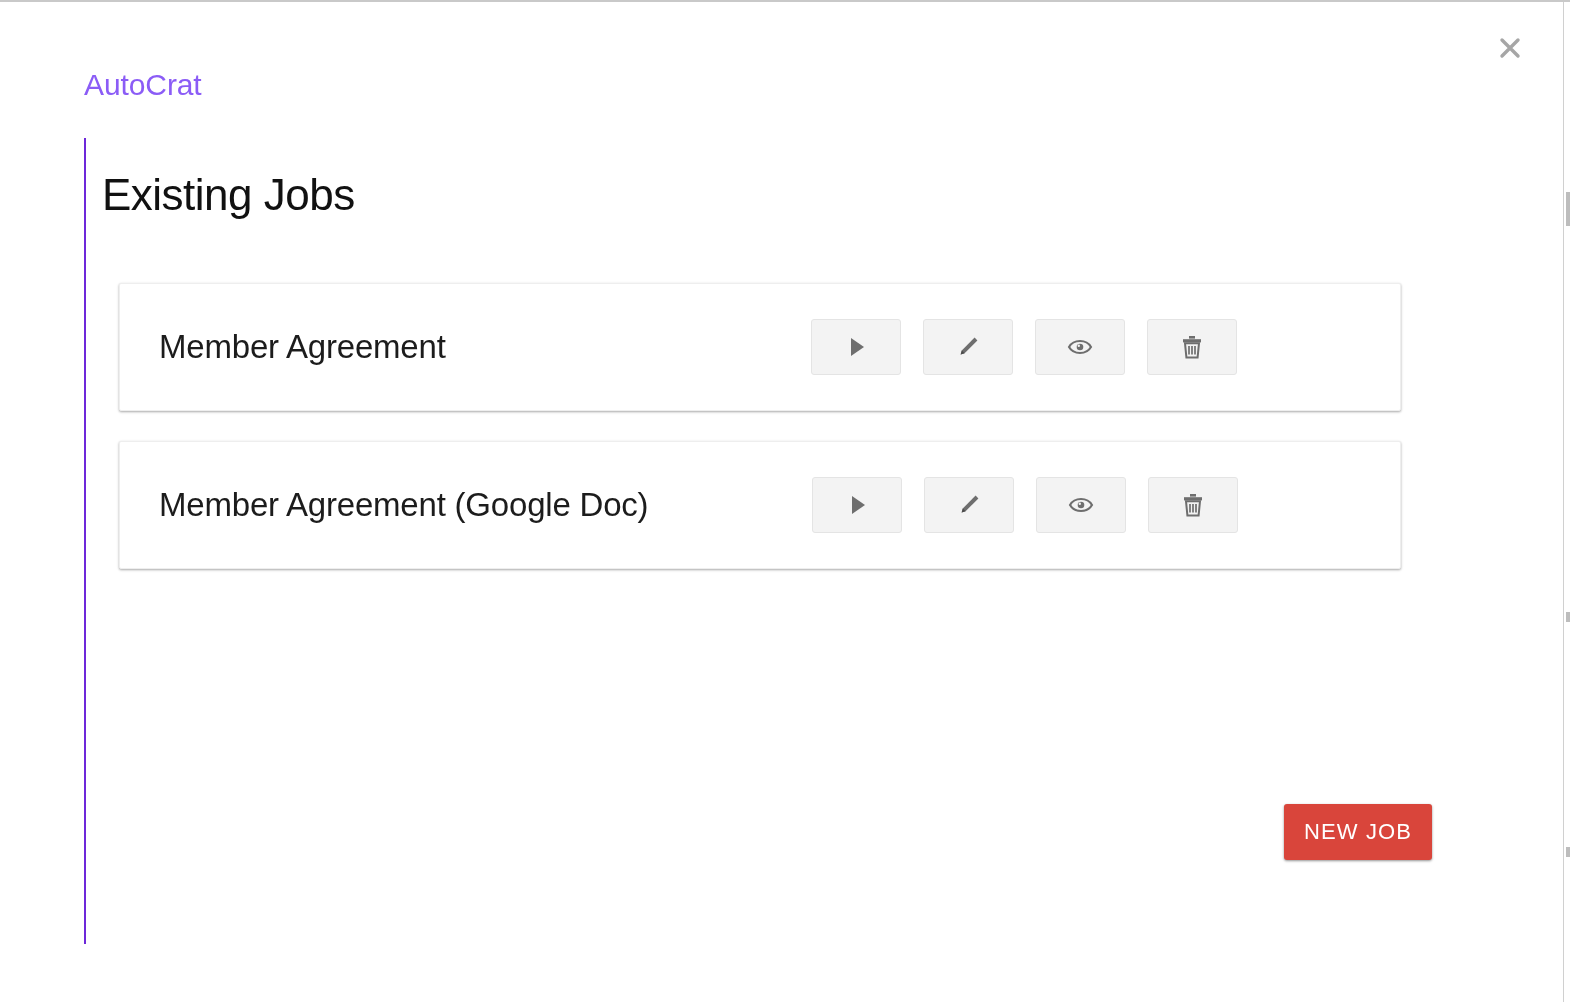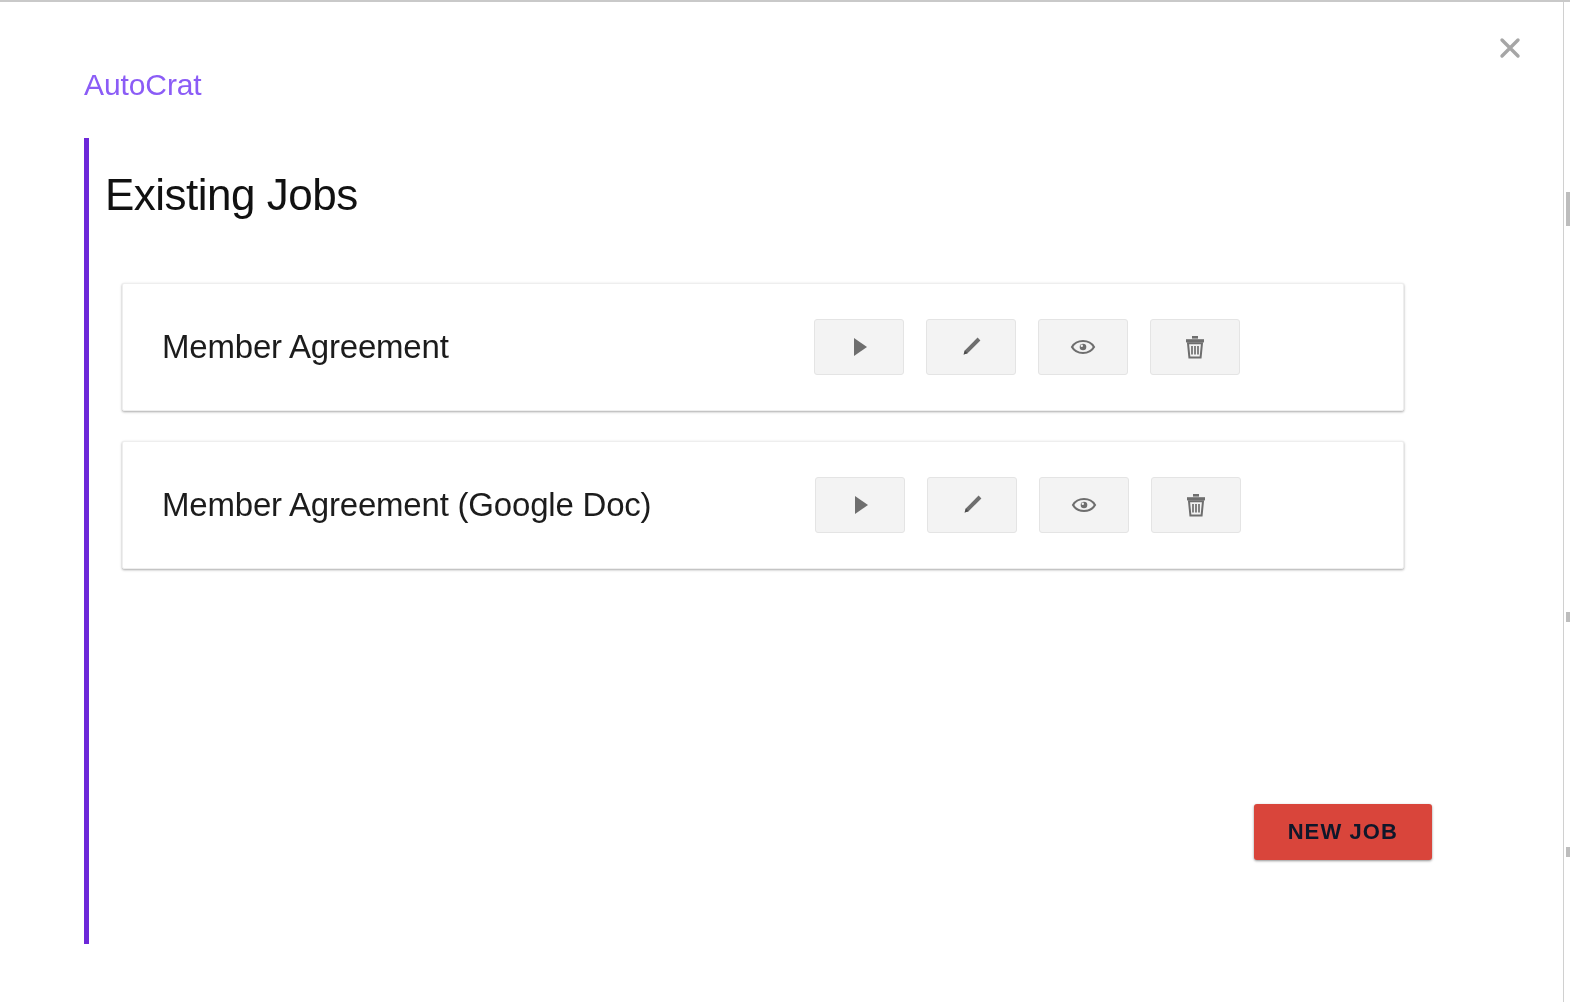--- a/index.html
+++ b/index.html
@@ -75,21 +75,21 @@
     white-space: nowrap;
   }
 
   
   #content-panel {
     position: absolute;
     left: 84px;
     top: 136px;
     width: 1480px;
     height: 806px;
-    border-left: 5px solid #6d28d9;
+    border-left: 2px solid #6d28d9;
     box-sizing: border-box;
   }
 
   #page-heading {
     position: absolute;
     left: 16px;
     top: 30px;
     font-size: 44px;
     line-height: 54px;
     font-weight: 400;
@@ -168,27 +168,27 @@
     text-decoration: none;
     white-space: nowrap;
     cursor: pointer;
   }
 
   #new-job-btn {
     position: absolute;
     right: 132px;
     bottom: 84px;
     background: #d9453b;
-    color: #0f172a;
+    color: #ffffff;
     font-size: 22px;
-    font-weight: 700;
+    font-weight: 400;
     letter-spacing: 1.1px;
     border: none;
     border-radius: 3px;
-    padding: 0 34px;
+    padding: 0 20px;
     height: 56px;
     min-width: 146px;
     display: flex;
     align-items: center;
     justify-content: center;
     cursor: pointer;
     box-shadow: 0 1px 3px rgba(0,0,0,0.28), 0 1px 2px rgba(0,0,0,0.18);
     font-family: "Liberation Sans", "DejaVu Sans", sans-serif;
   }
 </style>

